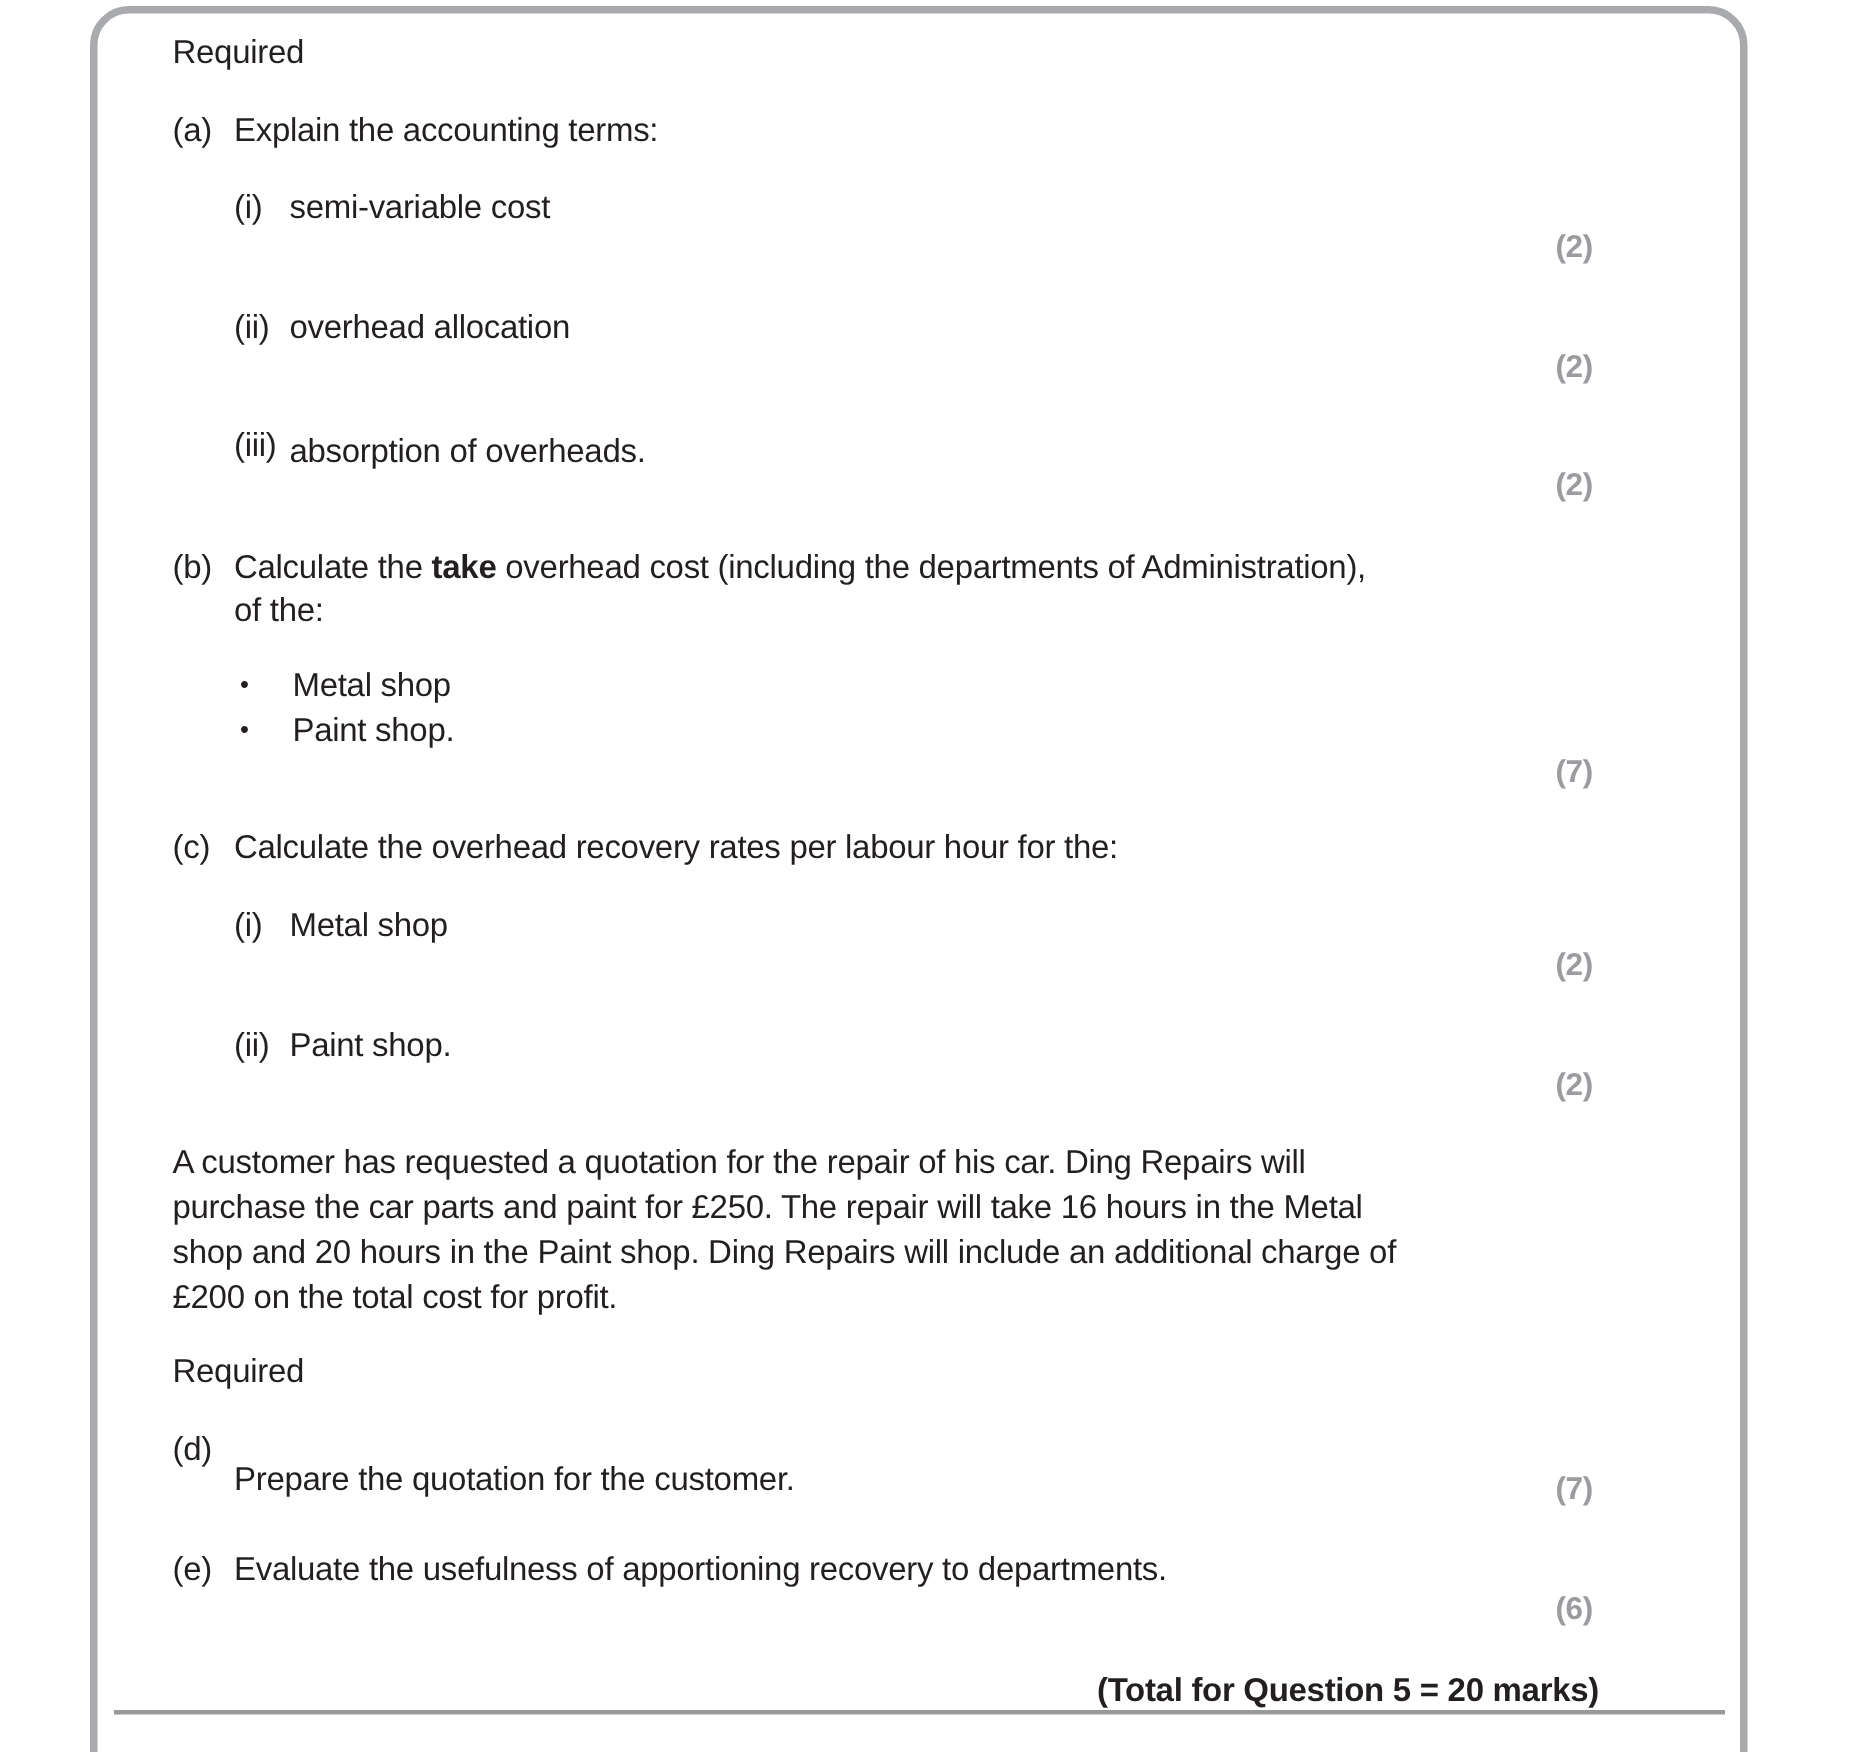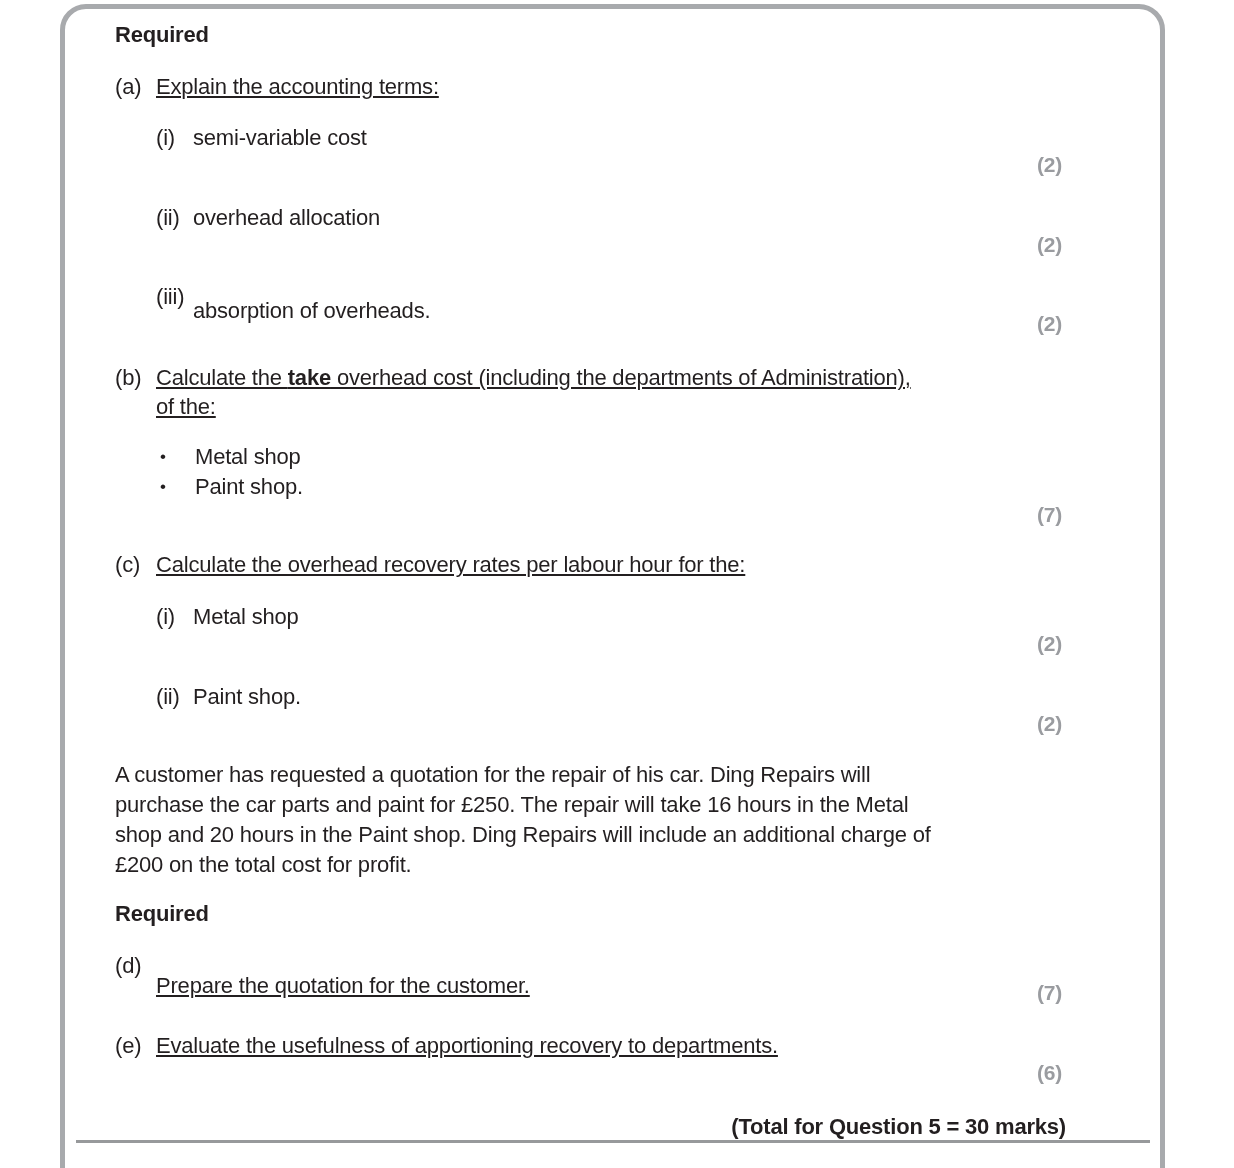--- a/index.html
+++ b/index.html
@@ -27,23 +27,23 @@
     border-radius: 26px;
     background: #ffffff;
   }
   .t {
     position: absolute;
     font-size: 22px;
     letter-spacing: -0.2px;
     line-height: 26px;
     white-space: nowrap;
   }
-  .heading { font-weight: bold; left: 115px; }
+  .heading { font-weight: normal; left: 115px; }
   .label-l1 { left: 115px; }
-  .text-l1  { left: 156px; text-decoration: underline; }
+  .text-l1  { left: 156px; }
   .label-l2 { left: 156px; }
   .text-l2  { left: 193px; text-align: center; }
   .bullet-glyph { left: 160px; font-size: 17px; line-height: 26px; }
   .bullet-text  { left: 195px; }
   .marks {
     position: absolute;
     right: 172px;
     font-size: 21px;
     font-weight: bold;
     letter-spacing: -0.2px;
@@ -81,21 +81,21 @@
 
 <span class="t label-l2" style="top:125px">(i)</span>
 <span class="t text-l2" style="top:125px">semi-variable cost</span>
 <span class="marks" style="top:153px">(2)</span>
 
 <span class="t label-l2" style="top:205px">(ii)</span>
 <span class="t text-l2" style="top:205px">overhead allocation</span>
 <span class="marks" style="top:233px">(2)</span>
 
 <span class="t label-l2" style="top:284px">(iii)</span>
-<span class="t text-l2" style="top:298px">absorption of overheads.</span>
+<span class="t text-l2" style="top:288px">absorption of overheads.</span>
 <span class="marks" style="top:312px">(2)</span>
 
 <span class="t label-l1" style="top:365px">(b)</span>
 <span class="t text-l1" style="top:365px"><span>Calculate the </span><b>take</b><span> overhead cost (including the departments of Administration),</span></span>
 <span class="t text-l1" style="top:394px">of the:</span>
 
 <span class="t bullet-glyph" style="top:444px">•</span>
 <span class="t bullet-text" style="top:444px">Metal shop</span>
 <span class="t bullet-glyph" style="top:474px">•</span>
 <span class="t bullet-text" style="top:474px">Paint shop.</span>
@@ -120,14 +120,14 @@
 <span class="t heading" style="top:901px">Required</span>
 
 <span class="t label-l1" style="top:953px">(d)</span>
 <span class="t text-l1" style="top:973px">Prepare the quotation for the customer.</span>
 <span class="marks" style="top:981px">(7)</span>
 
 <span class="t label-l1" style="top:1033px">(e)</span>
 <span class="t text-l1" style="top:1033px">Evaluate the usefulness of apportioning recovery to departments.</span>
 <span class="marks" style="top:1061px">(6)</span>
 
-<span class="total-line" style="top:1114px">(Total for Question 5 = 30 marks)</span>
+<span class="total-line" style="top:1114px">(Total for Question 5 = 20 marks)</span>
 <div class="rule"></div>
 
 </body></html>

